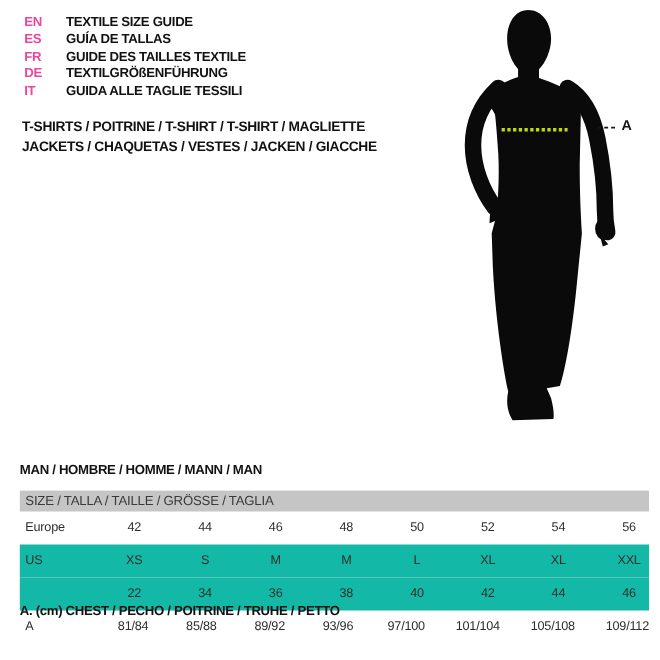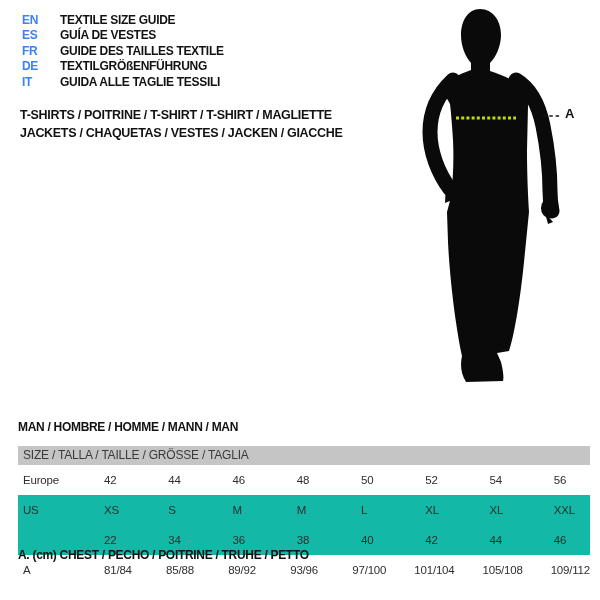--- a/index.html
+++ b/index.html
@@ -2,58 +2,58 @@
 <html><head>
 <meta charset="utf-8">
 <style>
   html,body{margin:0;padding:0;}
   body{background:#fff;font-family:"Liberation Sans",sans-serif;-webkit-font-smoothing:antialiased;}
   #canvas{position:relative;width:600px;height:600px;background:#ffffff;overflow:hidden;}
 
   
   .lang-list{position:absolute;left:22px;top:12px;}
   .lang-row{display:flex;height:15.5px;align-items:center;}
-  .lang-code{width:38px;font-size:12px;font-weight:700;color:#3b82f6;letter-spacing:-0.3px;}
+  .lang-code{width:38px;font-size:12px;font-weight:700;color:#ec4899;letter-spacing:-0.3px;}
   .lang-label{font-size:12px;font-weight:700;color:#121212;letter-spacing:-0.3px;white-space:nowrap;}
 
   
   .categories{position:absolute;left:20px;top:107px;}
   .cat-line{font-size:12.5px;font-weight:700;color:#121212;letter-spacing:-0.3px;line-height:17.5px;white-space:nowrap;}
 
   
   .figure-svg{position:absolute;left:395px;top:0;width:185px;height:400px;}
   .measure-label{position:absolute;left:565px;top:106px;font-size:13px;font-weight:600;color:#121212;}
 
   
   .section-title{position:absolute;left:18px;top:420px;font-size:12px;font-weight:700;color:#121212;letter-spacing:-0.3px;}
 
   
   .size-table{position:absolute;left:18px;top:446px;width:572px;}
   .size-bar{height:19px;background:#c5c5c5;font-size:12px;color:#3a3a3a;line-height:19px;padding-left:5px;letter-spacing:-0.2px;box-sizing:border-box;}
   .t-row{display:grid;grid-template-columns:58px repeat(8,1fr);height:30px;align-items:center;font-size:11.5px;color:#2e2e2e;letter-spacing:-0.2px;gap:28px;}
   .t-row.shaded{background:#14b8a6;}
   .t-label{padding-left:5px;text-align:left;}
-  .t-cell{}
+  .t-cell{text-align:center;}
 
   
   .footnote{position:absolute;left:18px;top:548px;font-size:12px;font-weight:700;color:#121212;letter-spacing:-0.3px;}
 </style>
 </head>
 <body>
 
 <div id="canvas">
 
   <div class="lang-list">
     <div class="lang-row">
       <span class="lang-code">EN</span>
       <span class="lang-label">TEXTILE SIZE GUIDE</span>
     </div>
     <div class="lang-row">
       <span class="lang-code">ES</span>
-      <span class="lang-label">GUÍA DE VESTES</span>
+      <span class="lang-label">GUÍA DE TALLAS</span>
     </div>
     <div class="lang-row">
       <span class="lang-code">FR</span>
       <span class="lang-label">GUIDE DES TAILLES TEXTILE</span>
     </div>
     <div class="lang-row">
       <span class="lang-code">DE</span>
       <span class="lang-label">TEXTILGRÖßENFÜHRUNG</span>
     </div>
     <div class="lang-row">

